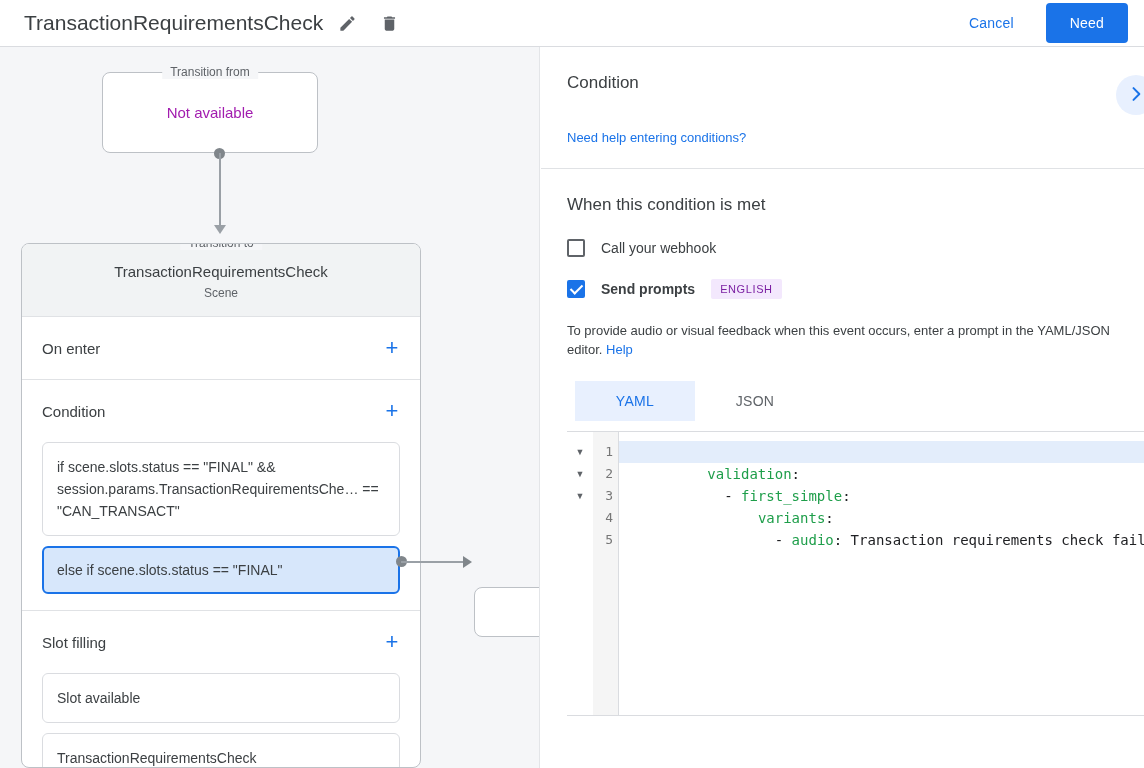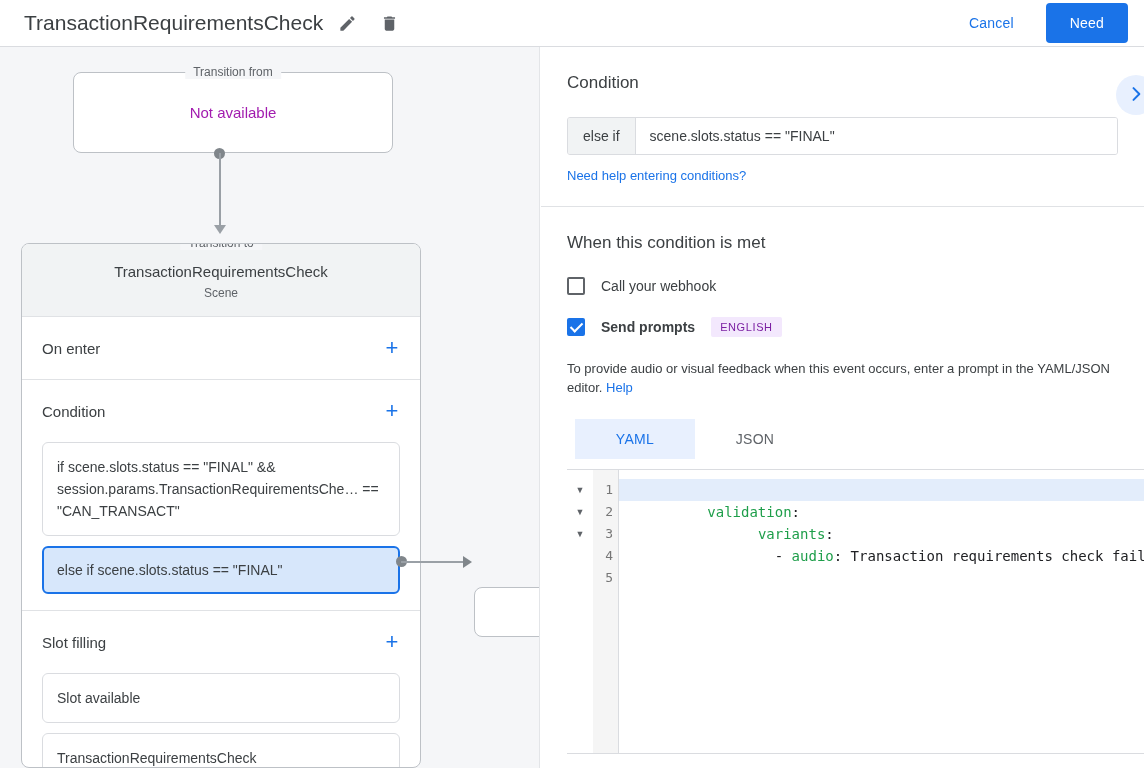--- a/index.html
+++ b/index.html
@@ -95,22 +95,22 @@
     transform: translateX(-50%);
     background: #f5f6f8;
     padding: 0 8px;
     font-size: 12px;
     color: #5f6368;
     white-space: nowrap;
   }
 
   
   #transition-from-box {
-    left: 73px; top: 25px;
-    width: 320px; height: 81px;
+    left: 102px; top: 25px;
+    width: 216px; height: 81px;
   }
   #transition-from-box .node-body {
     height: 100%;
     display: flex;
     align-items: center;
     justify-content: center;
     font-size: 15px;
     color: #a21caf;
   }
 
@@ -526,24 +526,20 @@
     <h2 class="detail-heading">Condition</h2>
 
     <button class="expand-btn">
       <span>
         <svg width="20" height="20" viewBox="0 0 24 24" fill="none" stroke="#1a73e8" stroke-width="2.4" stroke-linecap="round" stroke-linejoin="round" aria-hidden="true">
           <polyline points="9 5 16 12 9 19"></polyline>
         </svg>
       </span>
     </button>
 
-    <div class="cond-row">
-      <div class="cond-prefix">else if</div>
-      <input class="cond-input" type="text" value="scene.slots.status == &quot;FINAL&quot;" style="">
-    </div>
 
     <a class="help-link">Need help entering conditions?</a>
   </div>
 
   <div class="detail-section no-border">
     <h2 class="detail-heading">When this condition is met</h2>
 
     <div class="check-row">
       <span class="cbox"></span>
       <span class="check-label">Call your webhook</span>
@@ -578,20 +574,23 @@
         <div class="lnum">1</div>
         <div class="lnum">2</div>
         <div class="lnum">3</div>
         <div class="lnum">4</div>
         <div class="lnum">5</div>
       </div>
 
       <div class="code-area">
         <div class="code-line hl">
           <span class="tok-punct"></span><span class="tok-key">validation</span><span class="tok-punct">:</span><span class="tok-val"></span>
+        </div>
+        <div class="code-line">
+          <span class="tok-punct">  - </span><span class="tok-key">first_simple</span><span class="tok-punct">:</span><span class="tok-val"></span>
         </div>
         <div class="code-line">
           <span class="tok-punct">      </span><span class="tok-key">variants</span><span class="tok-punct">:</span><span class="tok-val"></span>
         </div>
         <div class="code-line">
           <span class="tok-punct">        - </span><span class="tok-key">audio</span><span class="tok-punct">: </span><span class="tok-val">Transaction requirements check failed</span>
         </div>
         <div class="code-line">
           <span class="tok-punct"></span>
         </div>

